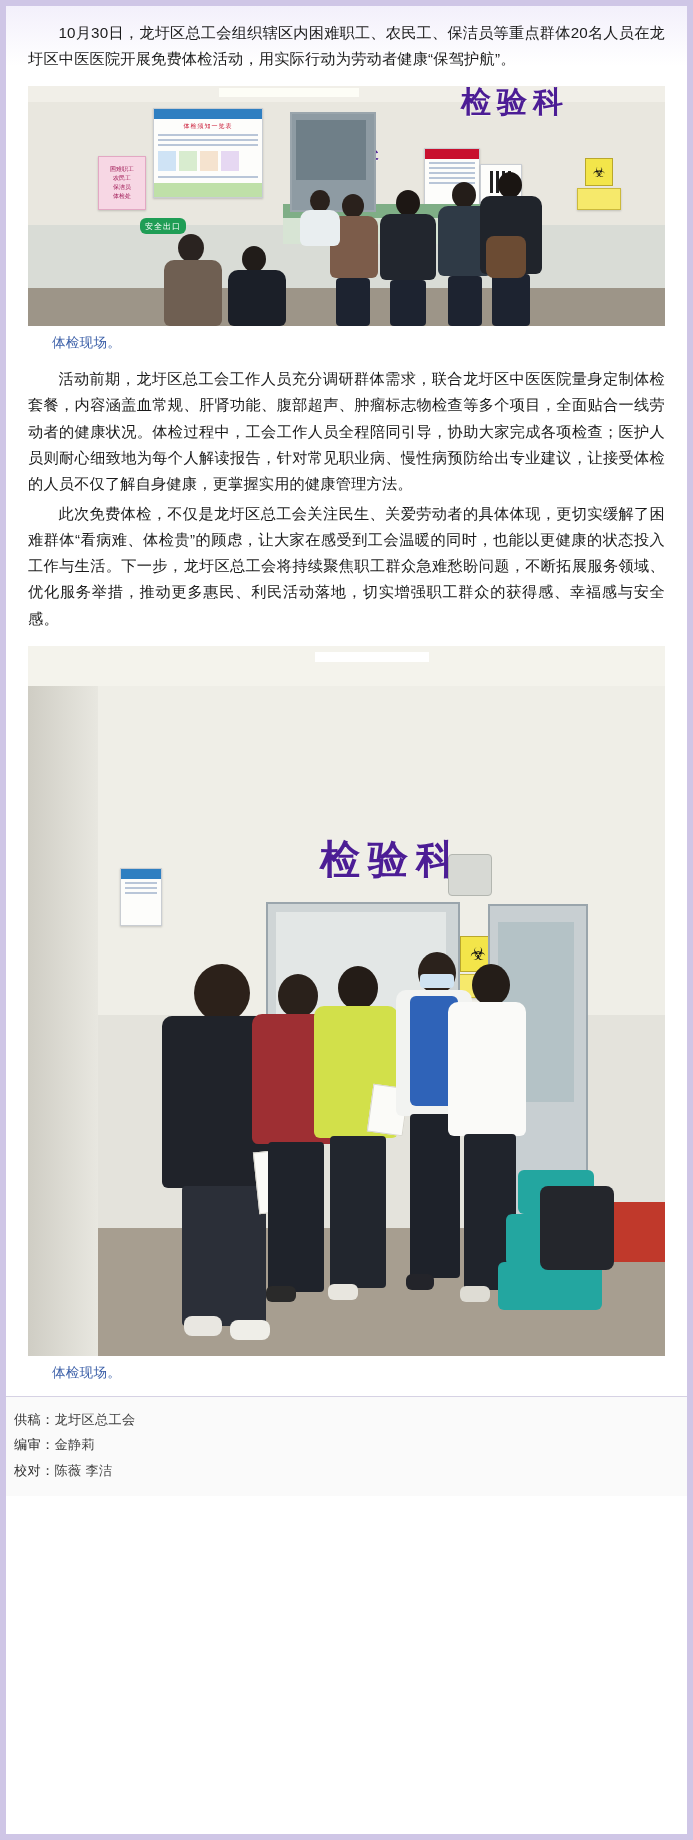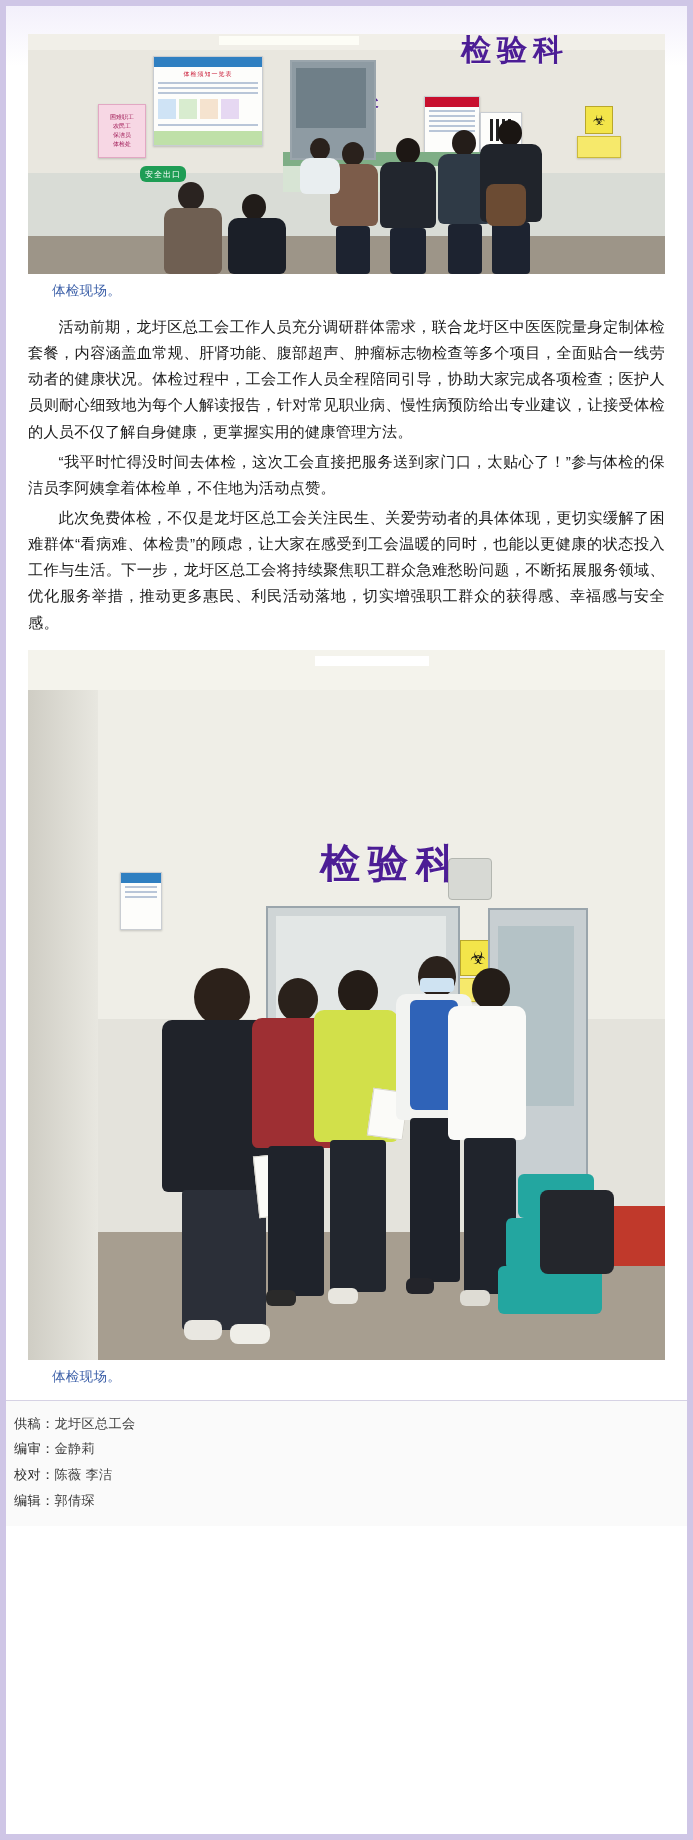--- a/index.html
+++ b/index.html
@@ -124,20 +124,21 @@
     letter-spacing: .3px;
   }
   .credit-line .lbl { color:#2e2e2e; }
 </style>
 </head>
 <body>
 
 <div class="page">
   <div class="inner">
 
+    <p class="body-text">10月30日，龙圩区总工会组织辖区内困难职工、农民工、保洁员等重点群体20名人员在龙圩区中医医院开展免费体检活动，用实际行动为劳动者健康“保驾护航”。</p>
 
     <div class="photo-block">
       <div class="photo photo1">
         <div class="wall-upper" style="height:58%;"></div>
         <div class="wall-tile" style="top:58%; height:26%;"></div>
         <div class="floor" style="height:16%; background:#9d9588;"></div>
 
         <div style="position:absolute;left:0;right:0;top:0;height:16px;background:#f1efe8;"></div>
         <div style="position:absolute;left:30%;top:2px;width:22%;height:9px;background:#fdfdf6;"></div>
 
@@ -230,21 +231,20 @@
 
         <div class="person" style="left:272px;top:104px;width:40px;height:56px;">
           <div class="head" style="left:10px;top:0;width:20px;height:22px;background:#2a211c;"></div>
           <div class="torso" style="left:0;top:20px;width:40px;height:36px;background:#e9eef0;"></div>
         </div>
       </div>
       <div class="caption">体检现场。</div>
     </div>
 
     <p class="body-text">活动前期，龙圩区总工会工作人员充分调研群体需求，联合龙圩区中医医院量身定制体检套餐，内容涵盖血常规、肝肾功能、腹部超声、肿瘤标志物检查等多个项目，全面贴合一线劳动者的健康状况。体检过程中，工会工作人员全程陪同引导，协助大家完成各项检查；医护人员则耐心细致地为每个人解读报告，针对常见职业病、慢性病预防给出专业建议，让接受体检的人员不仅了解自身健康，更掌握实用的健康管理方法。</p>
-    <p class="body-text">“我平时忙得没时间去体检，这次工会直接把服务送到家门口，太贴心了！”参与体检的保洁员李阿姨拿着体检单，不住地为活动点赞。</p>
     <p class="body-text">此次免费体检，不仅是龙圩区总工会关注民生、关爱劳动者的具体体现，更切实缓解了困难群体“看病难、体检贵”的顾虑，让大家在感受到工会温暖的同时，也能以更健康的状态投入工作与生活。下一步，龙圩区总工会将持续聚焦职工群众急难愁盼问题，不断拓展服务领域、优化服务举措，推动更多惠民、利民活动落地，切实增强职工群众的获得感、幸福感与安全感。</p>
 
     <div class="photo-block">
       <div class="photo photo2">
 
         <div class="wall-upper" style="height:52%; background:#efeee7;"></div>
         <div class="wall-tile" style="top:52%; height:30%; background:#e4e3dc;"></div>
         <div class="floor" style="height:18%; background:#a79e90;"></div>
 
         <div style="position:absolute;left:0;top:0;width:70px;height:100%;background:linear-gradient(90deg,#cfcdc4,#e8e7e0);"></div>
@@ -342,17 +342,14 @@
   <div class="credits">
     <div class="credit-line">
       <span class="lbl">供稿：</span><span>龙圩区总工会</span>
     </div>
     <div class="credit-line">
       <span class="lbl">编审：</span><span>金静莉</span>
     </div>
     <div class="credit-line">
       <span class="lbl">校对：</span><span>陈薇  李洁</span>
     </div>
-    <div class="credit-line">
-      <span class="lbl">编辑：</span><span>郭倩琛</span>
-    </div>
   </div>
 </div>
 
 </body></html>

